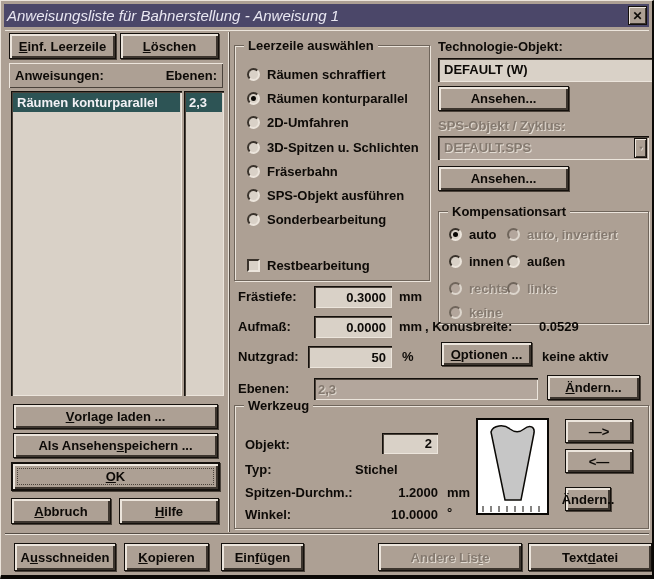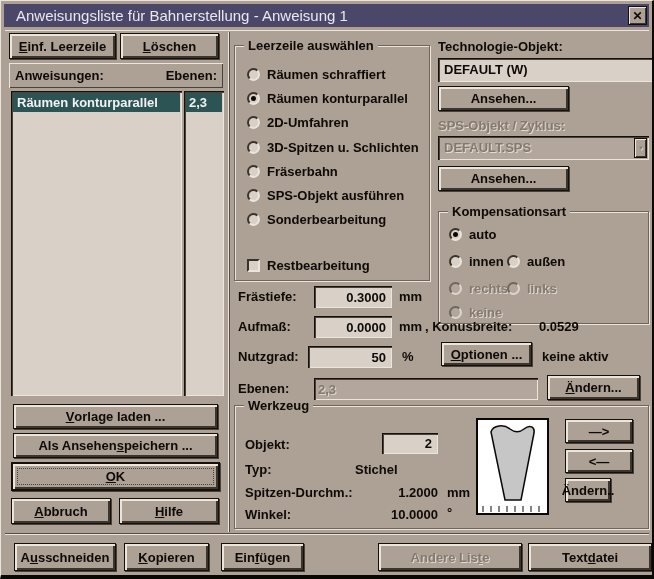--- a/index.html
+++ b/index.html
@@ -14,21 +14,21 @@
     border-bottom: 4px solid #0a0805;
     font-family: "Liberation Sans", sans-serif;
     font-size: 13px; font-weight: bold; color: #0d0a07;
     overflow: hidden;
   }
   .titlebar {
     position: absolute; left: 3px; top: 3px; right: 3px; height: 23px;
     background: #4b4769;
     display: flex; align-items: center;
   }
-  .title { flex: 1; color: #e9e7f2; font-weight: normal; font-size: 15px; padding-left: 12px; white-space: nowrap; }
+  .title { flex: 1; color: #e9e7f2; font-weight: normal; font-size: 15px; padding-left: 3px; white-space: nowrap; font-style: italic; }
   .closebtn {
     width: 19px; height: 19px; margin-right: 2px;
     background: #ada094; border: 1px solid #14100c;
     box-shadow: inset 1px 1px 0 #ece5dc, inset -1px -1px 0 #3c352e;
     display: flex; align-items: center; justify-content: center;
     font: bold 12px "Liberation Sans", sans-serif; color: #0d0a07; cursor: default;
   }
   .btn {
     position: absolute;
     background: #ada094;
@@ -234,20 +234,24 @@
       <span>Ansehen...</span>
       <span class="u"></span>
       <span></span>
     </div>
 
   <div class="group" style="left:437px;top:210px;width:211px;height:113px">
     <span class="legend">Kompensationsart</span>
     <div class="row" style="left:10px;top:14px">
       <span class="radio on"></span>
       <span>auto</span>
+    </div>
+    <div class="row" style="left:68px;top:14px">
+      <span class="radio off"></span>
+      <span class="dis">auto, invertiert</span>
     </div>
     <div class="row" style="left:10px;top:41px">
       <span class="radio"></span>
       <span>innen</span>
     </div>
     <div class="row" style="left:68px;top:41px">
       <span class="radio"></span>
       <span>außen</span>
     </div>
     <div class="row" style="left:10px;top:68px">
@@ -328,21 +332,21 @@
     <div class="btn" style="left:330px;top:13px;width:68px;height:24px">
         <span>—&gt;</span>
         <span class="u"></span>
         <span></span>
       </div>
     <div class="btn" style="left:330px;top:43px;width:68px;height:24px">
         <span>&lt;—</span>
         <span class="u"></span>
         <span></span>
       </div>
-    <div class="btn" style="left:330px;top:72px;width:46px;height:24px">
+    <div class="btn" style="left:330px;top:81px;width:46px;height:24px">
         <span>Ändern..</span>
         <span class="u"></span>
         <span></span>
       </div>
   </div>
 
   <div class="btn" style="left:13px;top:542px;width:102px;height:28px">
       <span>A</span>
       <span class="u">u</span>
       <span>sschneiden</span>

